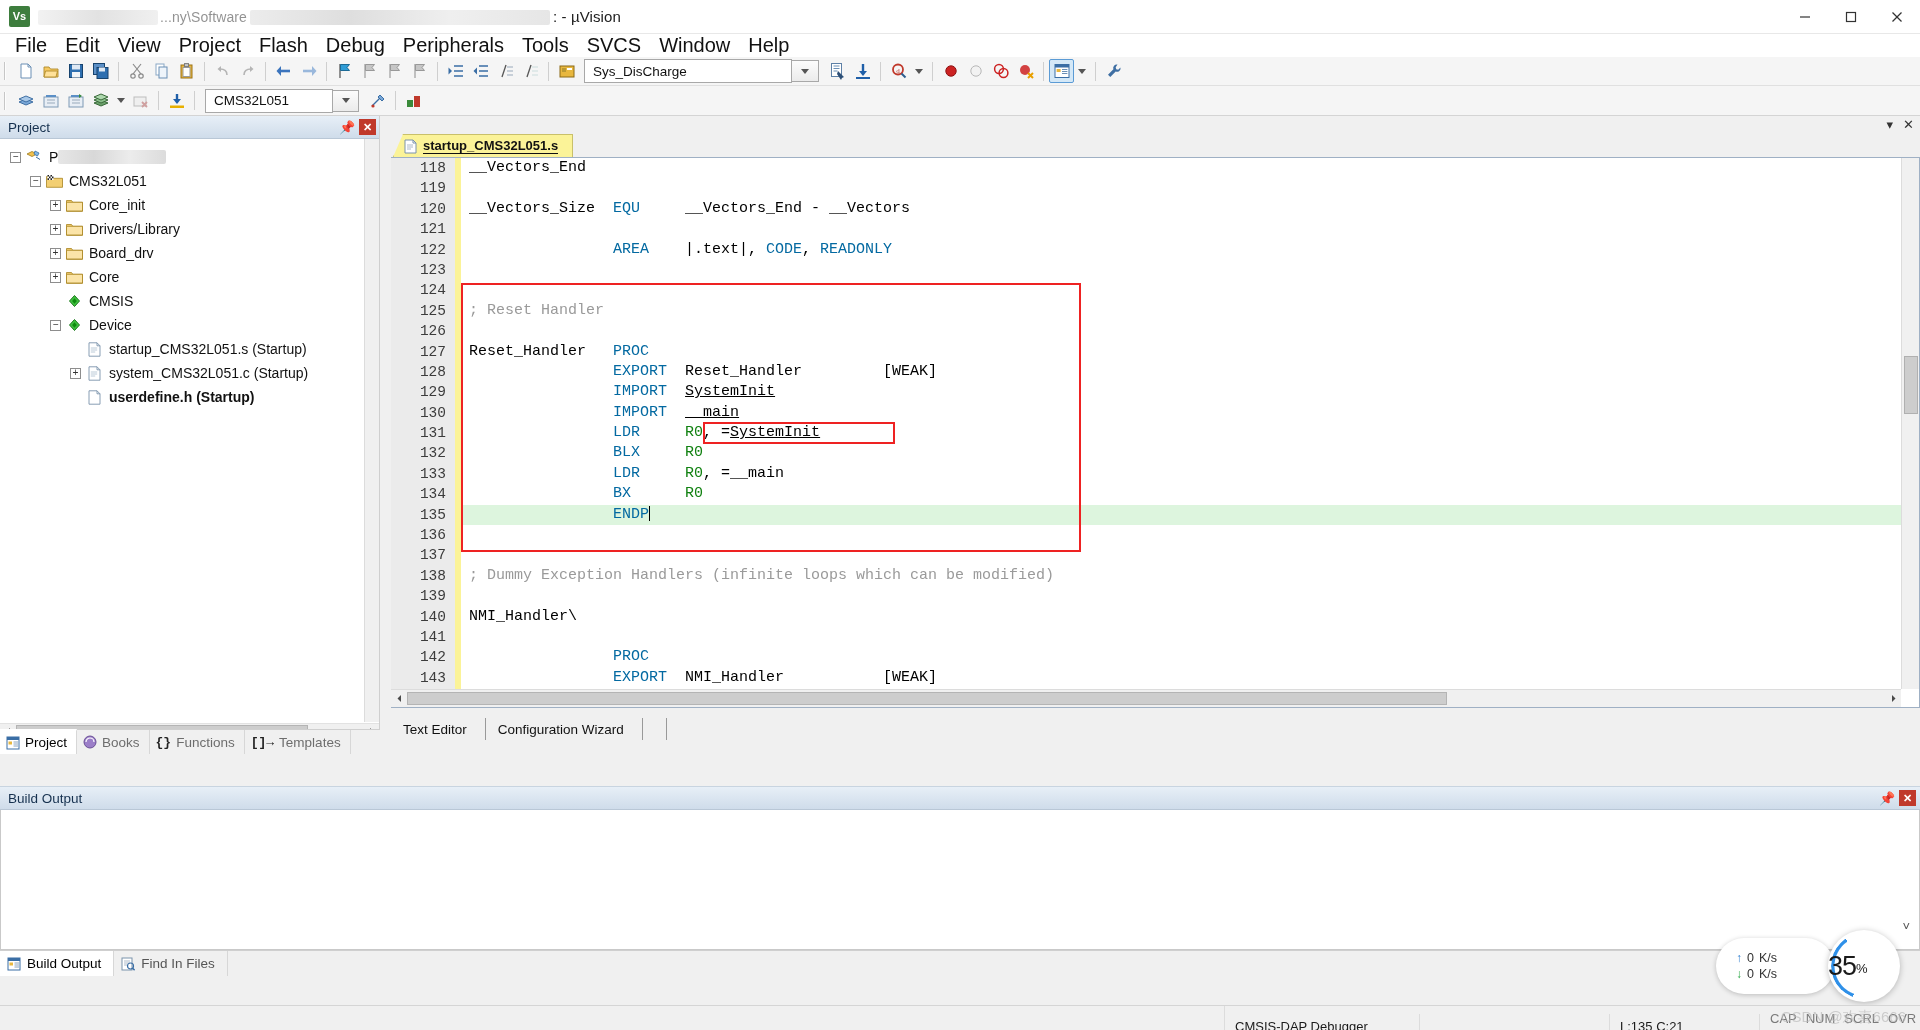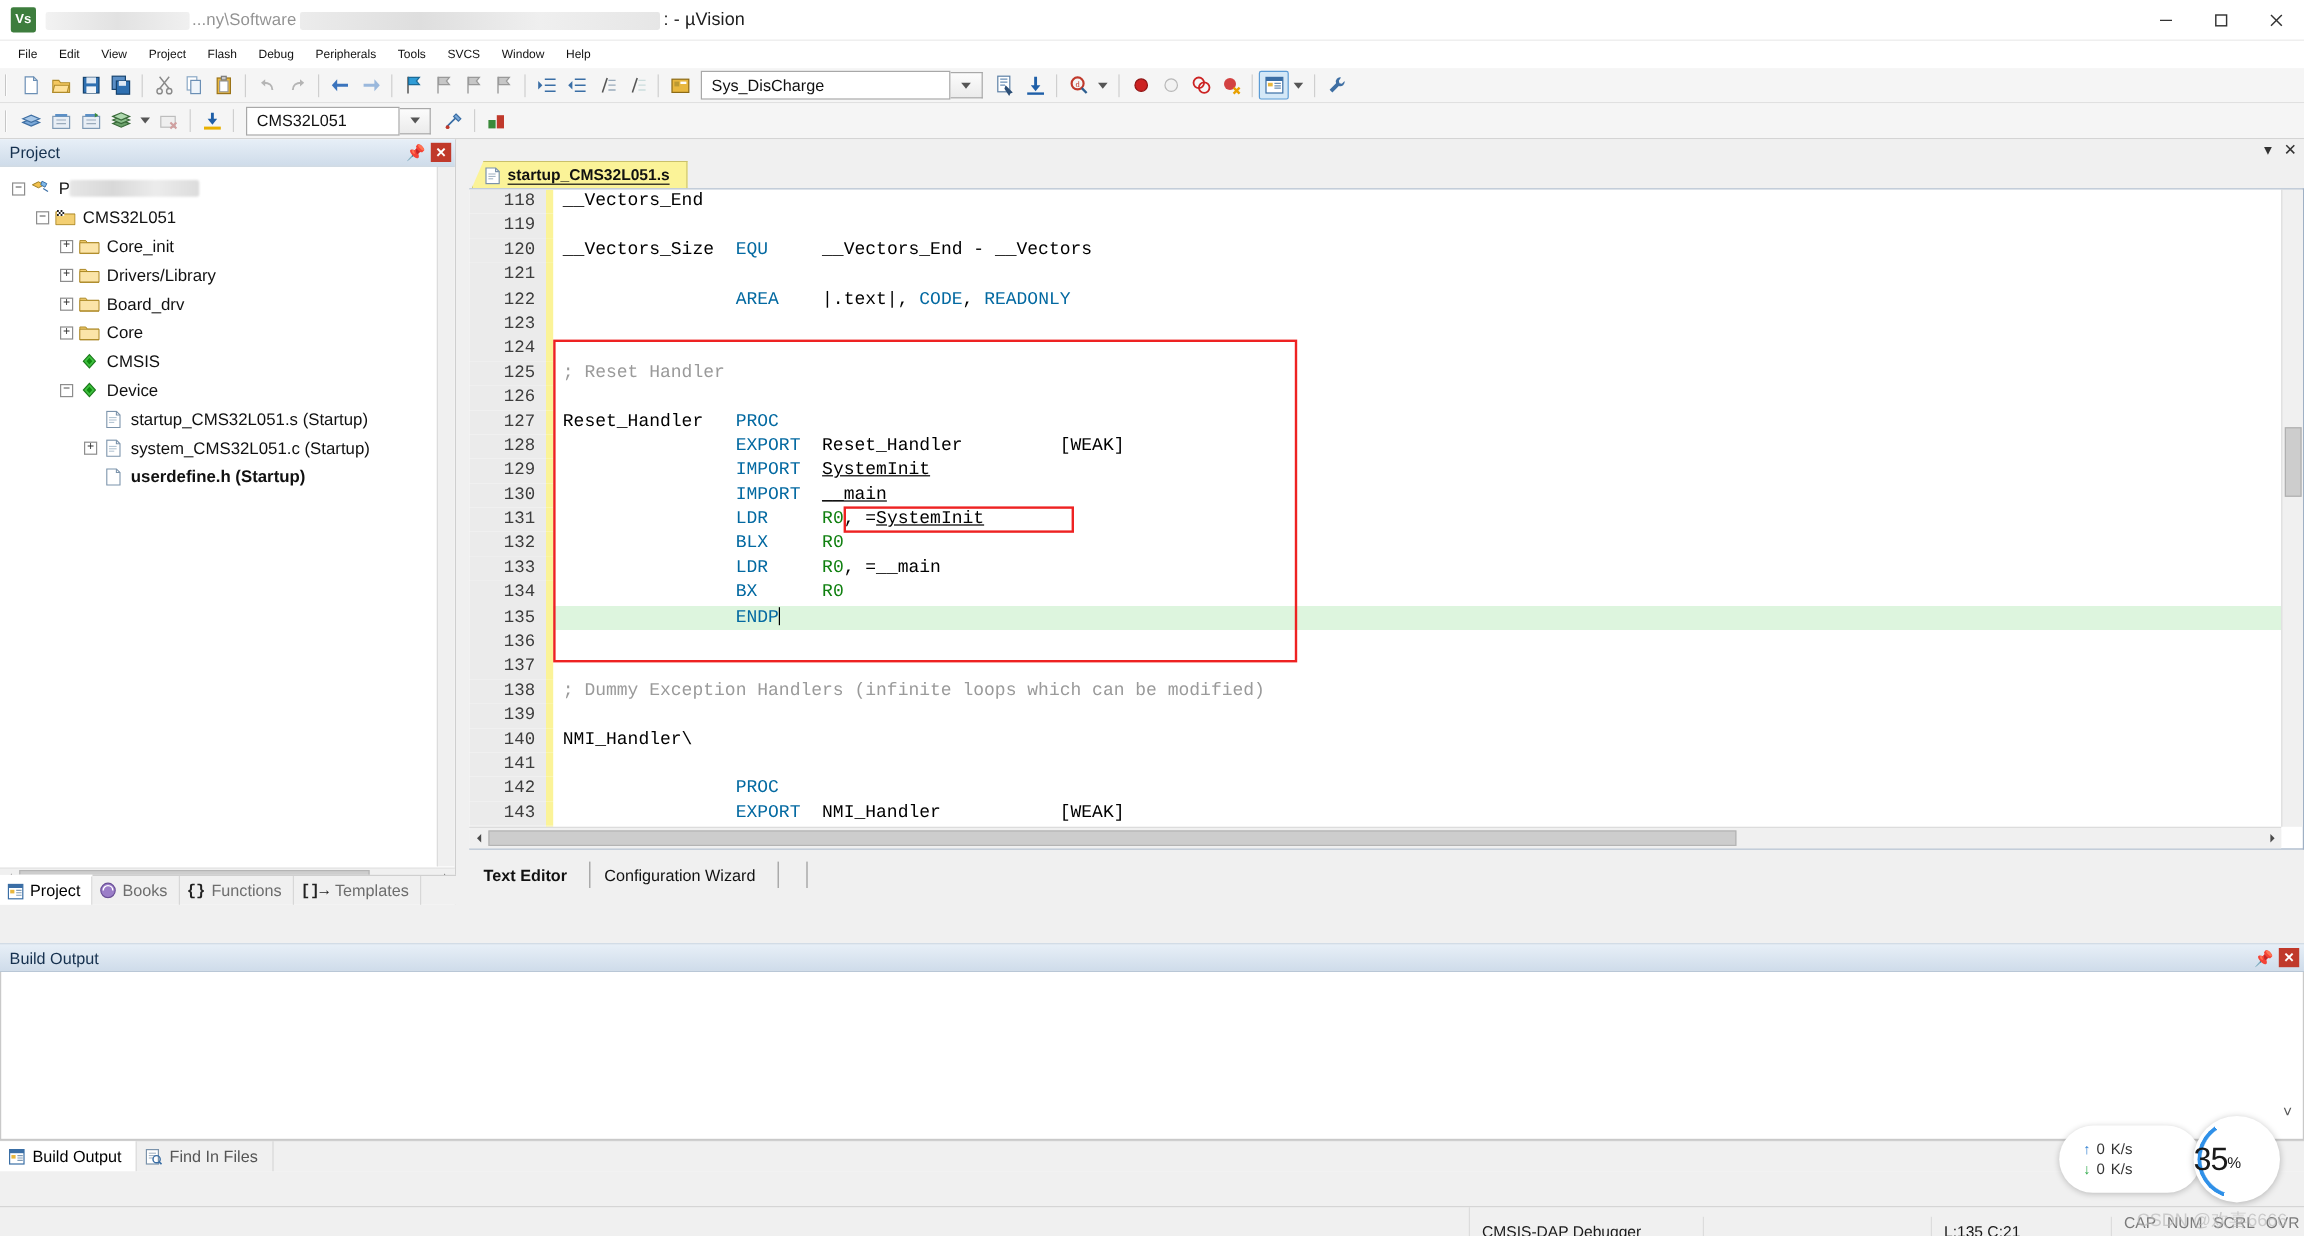--- a/index.html
+++ b/index.html
@@ -47,21 +47,21 @@
     width:46px; height:34px; display:flex; align-items:center; justify-content:center;
     color:#333; font-size:15px;
   }
 
   
   .menubar {
     position:absolute; top:34px; left:0; width:1920px; height:23px;
     background:#ffffff; display:flex; align-items:center; padding-left:6px;
   }
   .menu-item {
-    padding:2px 9px; font-size:10px; color:#111; line-height:17px;
+    padding:2px 9px; font-size:20px; color:#111; line-height:17px;
     white-space:nowrap;
   }
 
   
   .toolbar {
     position:absolute; left:0; width:1920px; height:29px;
     background:#f5f5f5; display:flex; align-items:center;
     border-bottom:1px solid #e0e0e0;
   }
   .toolbar.row1 { top:57px; }
@@ -197,21 +197,21 @@
     position:absolute; left:10px; right:0; bottom:14px; height:24px;
     display:flex; align-items:flex-end;
   }
   .etab {
     height:22px; display:flex; align-items:center; padding:0 18px 0 12px;
     font-size:13.5px; color:#111;
     background:transparent;
     border-right:1px solid #999;
     transform: skewX(0deg);
   }
-  .etab.sel { font-weight:bold; }
+  .etab.sel { font-weight:normal; }
 
   
   .build-panel {
     position:absolute; left:0; top:786px; width:1920px; height:190px; background:#fff;
   }
   .build-cap {
     height:24px; background:linear-gradient(#e7eff7,#cfdcea); display:flex; align-items:center;
     padding:0 4px 0 8px; border-bottom:1px solid #b9c7d6; border-top:1px solid #c8d4e0;
   }
   .build-cap .t { font-size:13.5px; color:#16314f; flex:1; }

